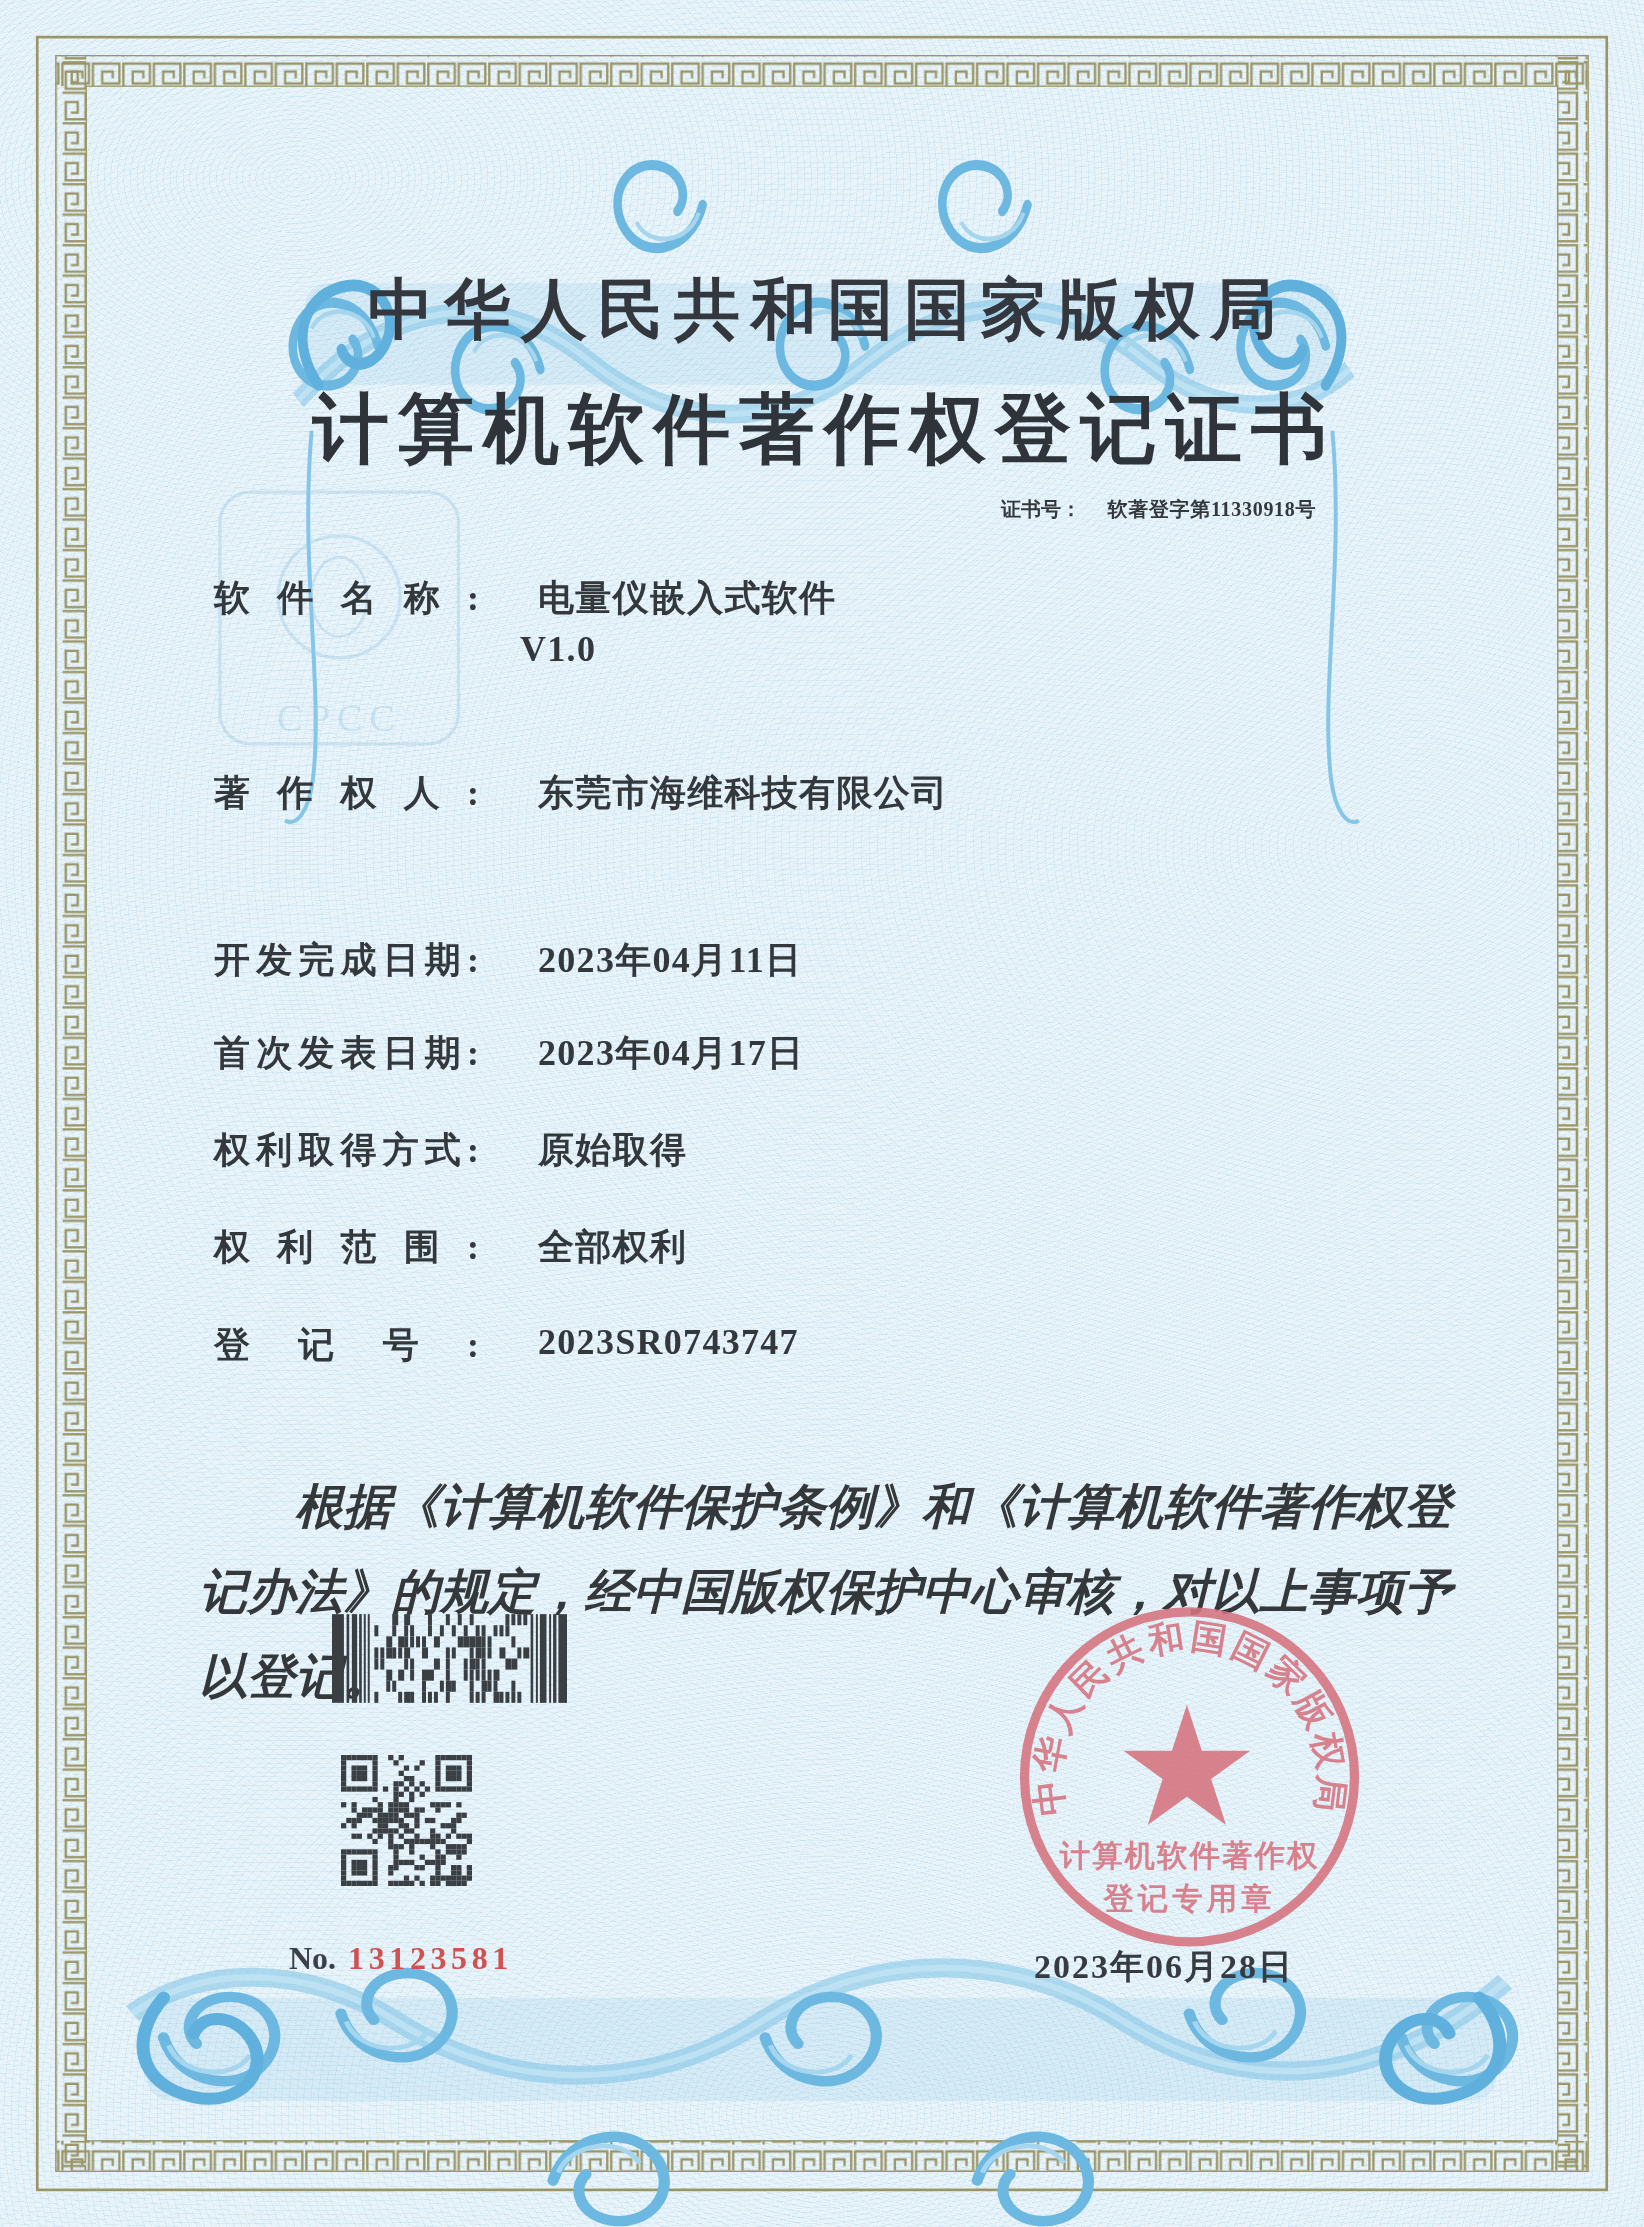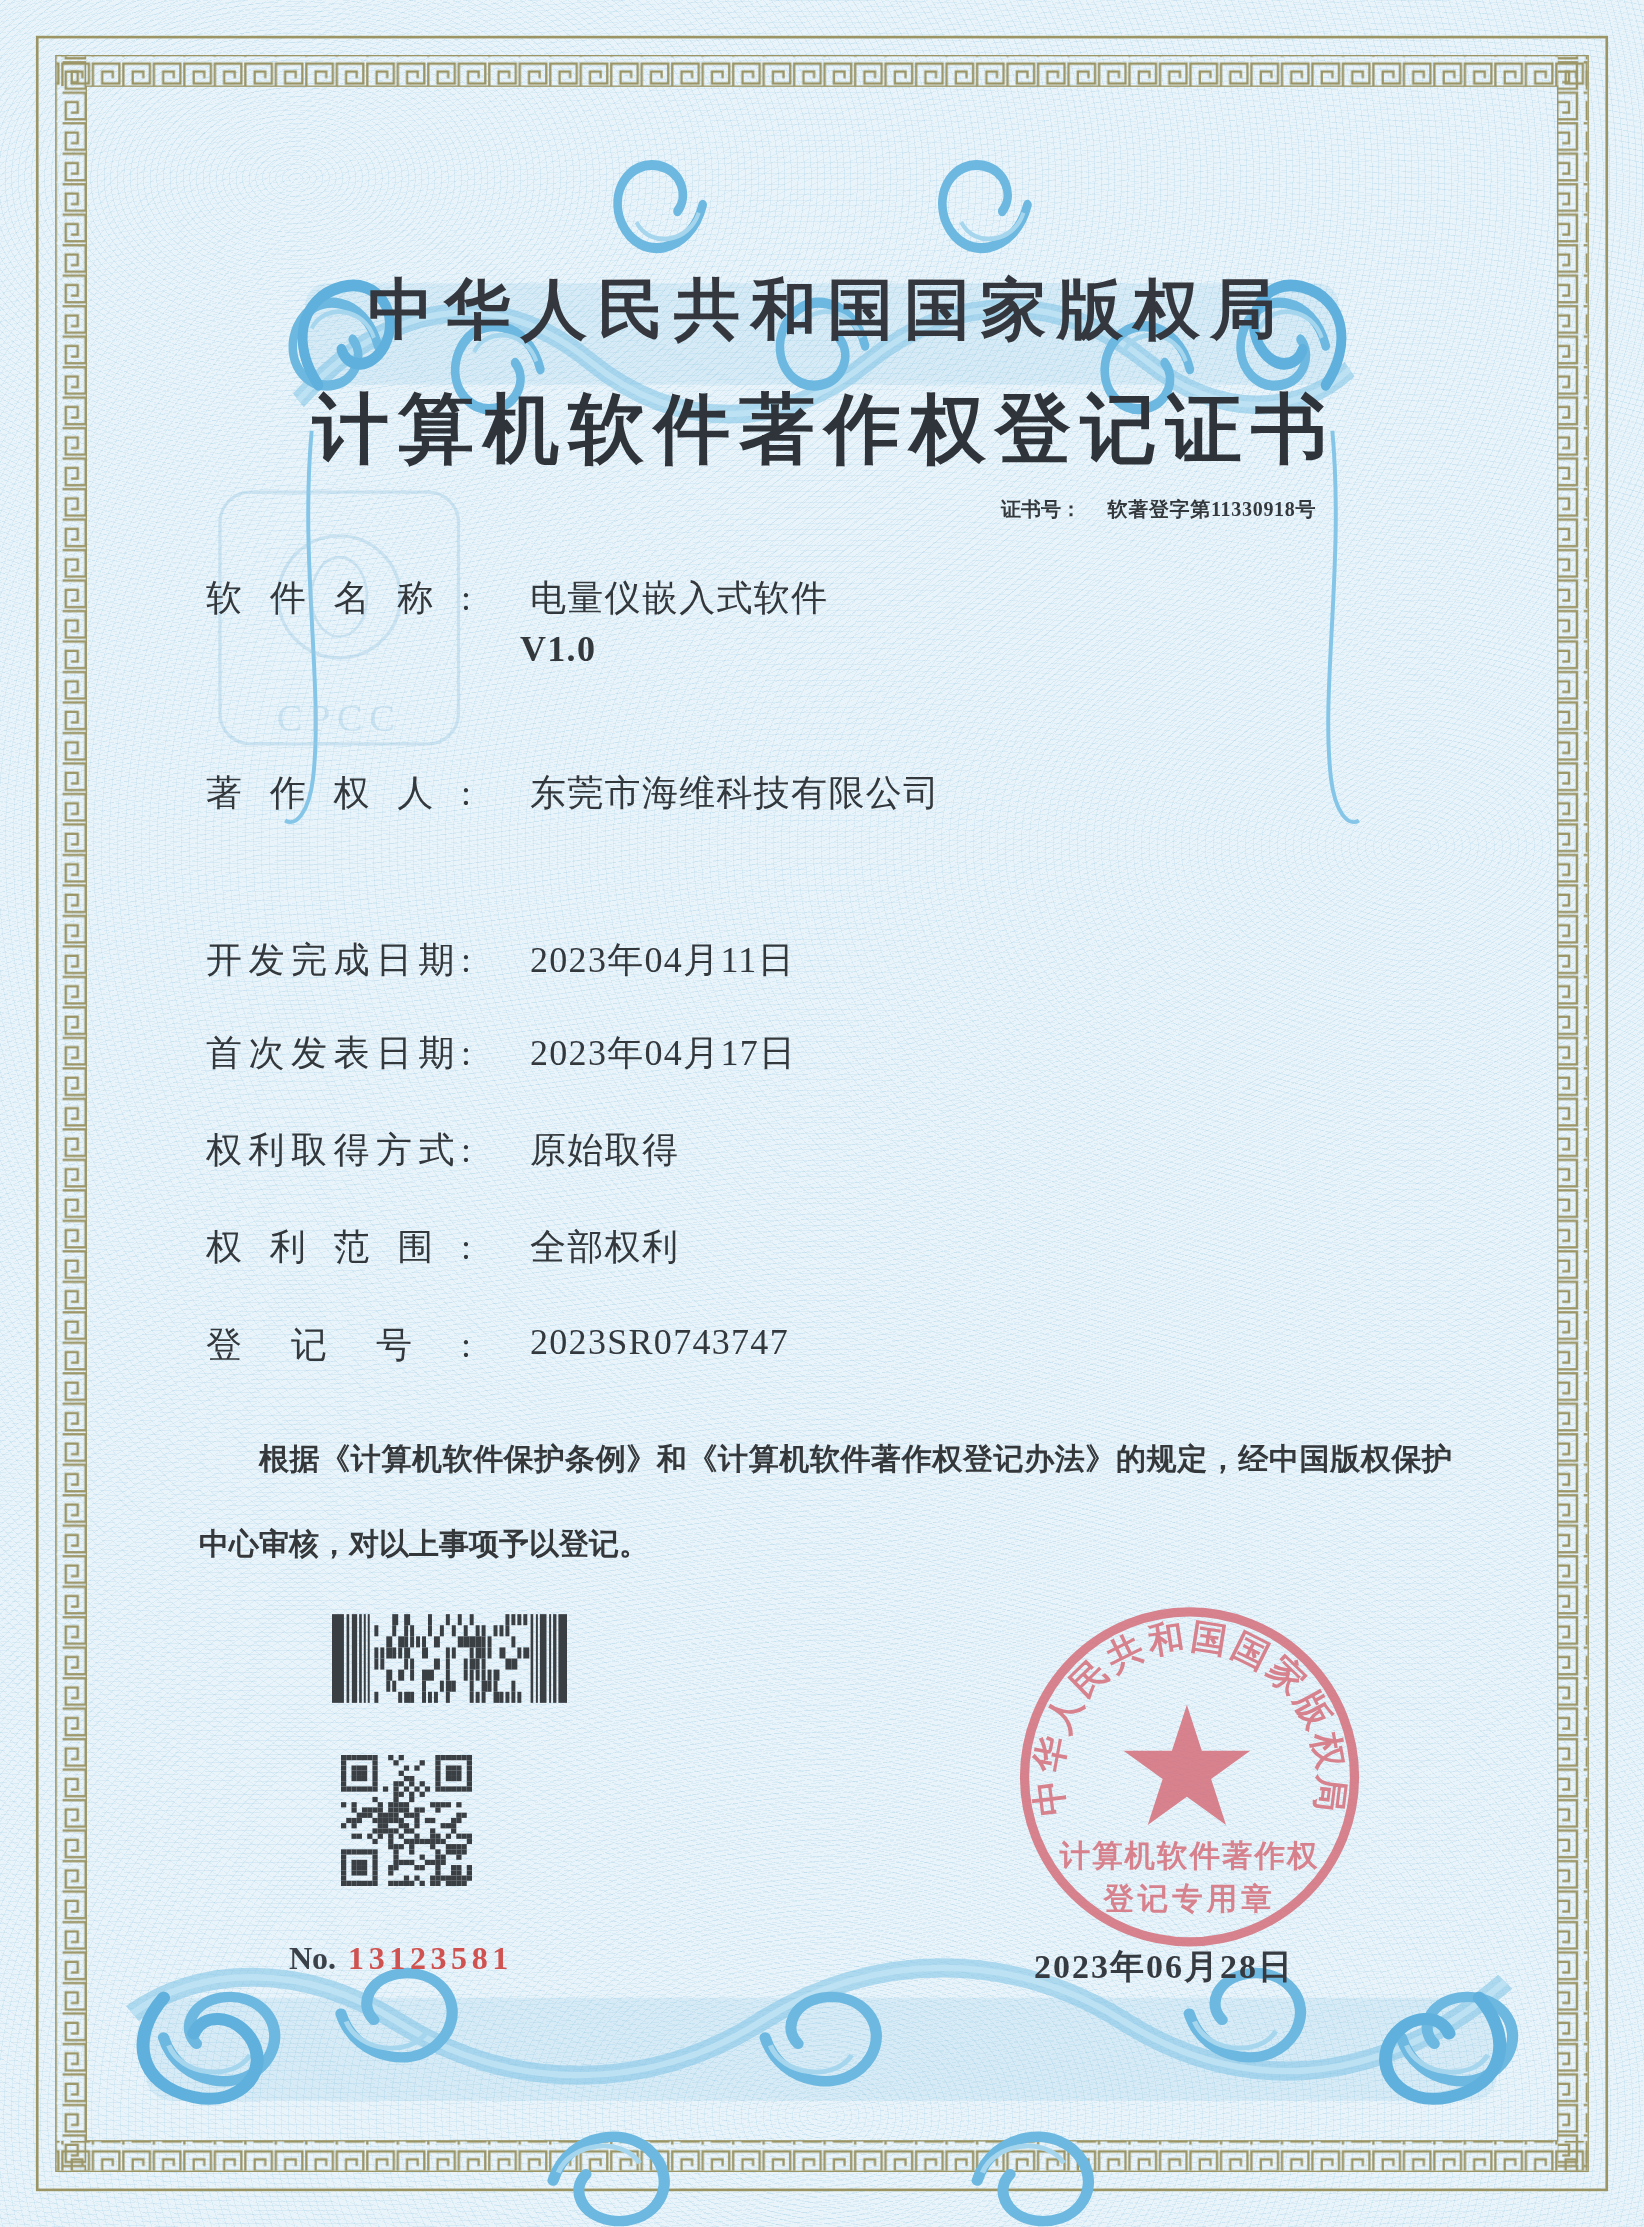--- a/index.html
+++ b/index.html
@@ -21,31 +21,31 @@
   }
   .cert-title{
     left:0; right:0; top:379px; text-align:center;
     font-size:76px; font-weight:700; letter-spacing:9.3px; padding-left:5px;
     color:#2f343a;
   }
   .certno{
     left:1001px; top:496px; font-size:20px; font-weight:700; white-space:nowrap;
   }
   .certno .num{letter-spacing:0.7px;}
-  .row{left:206px; font-size:36px; font-weight:400; white-space:nowrap;}
+  .row{left:214px; font-size:36px; font-weight:700; white-space:nowrap;}
   .flabel{
     display:inline-block; width:265px; text-align:justify; text-align-last:justify;
     vertical-align:top;
   }
   .fvalue{display:inline-block; margin-left:50px; letter-spacing:1.3px;}
   .v2{left:520px; font-size:36px; font-weight:700; letter-spacing:1.3px;text-align:center;}
   .statement{
-    left:199px; top:1416px; width:1253px;
-    font-size:30px; font-weight:700; line-height:85px;
-    text-indent:2em; text-align:justify; color:#34383b;
+    left:199px; top:1464px; width:1253px;
+    font-size:48px; font-weight:700; line-height:85px;
+    text-indent:2em; text-align:justify; color:#34383b;font-style:italic;
   }
   .serial{left:289px; top:1940px; font-size:32px; font-weight:700; color:#3b4148; white-space:nowrap;}
   .serial .red{color:#cf5150; letter-spacing:4.6px; margin-left:12px;}
   .issue-date{
     left:965px; top:1944px; width:398px; text-align:center;
     font-size:34px; font-weight:700; color:#363b41; letter-spacing:2px;
   }
   svg text{font-family:"Liberation Serif","DejaVu Serif",serif;}
 </style>
 </head>

